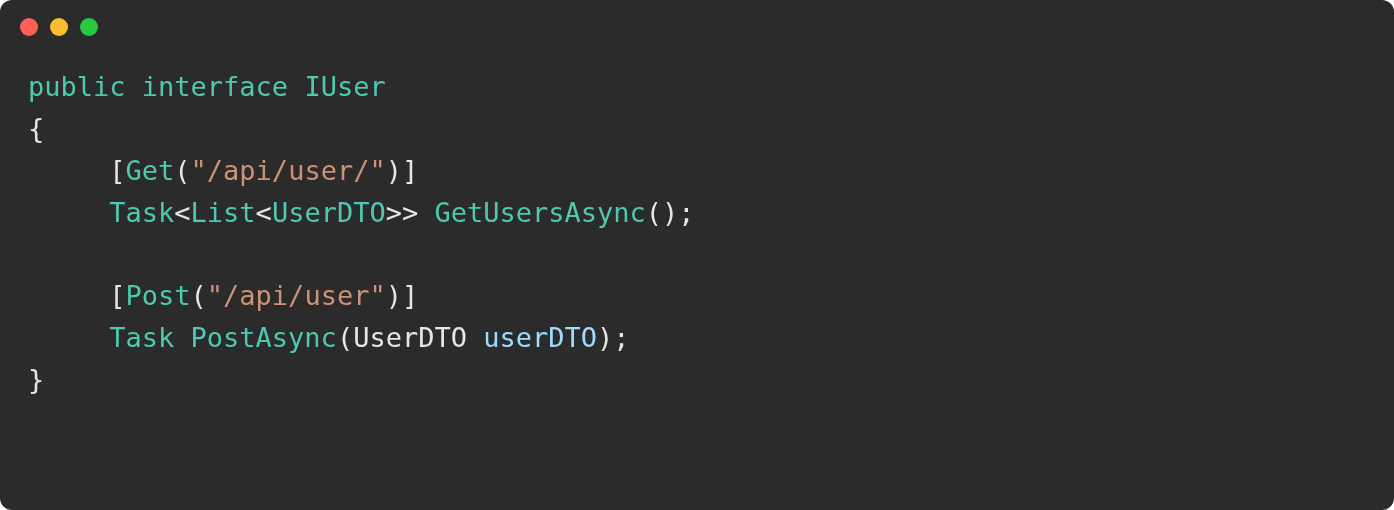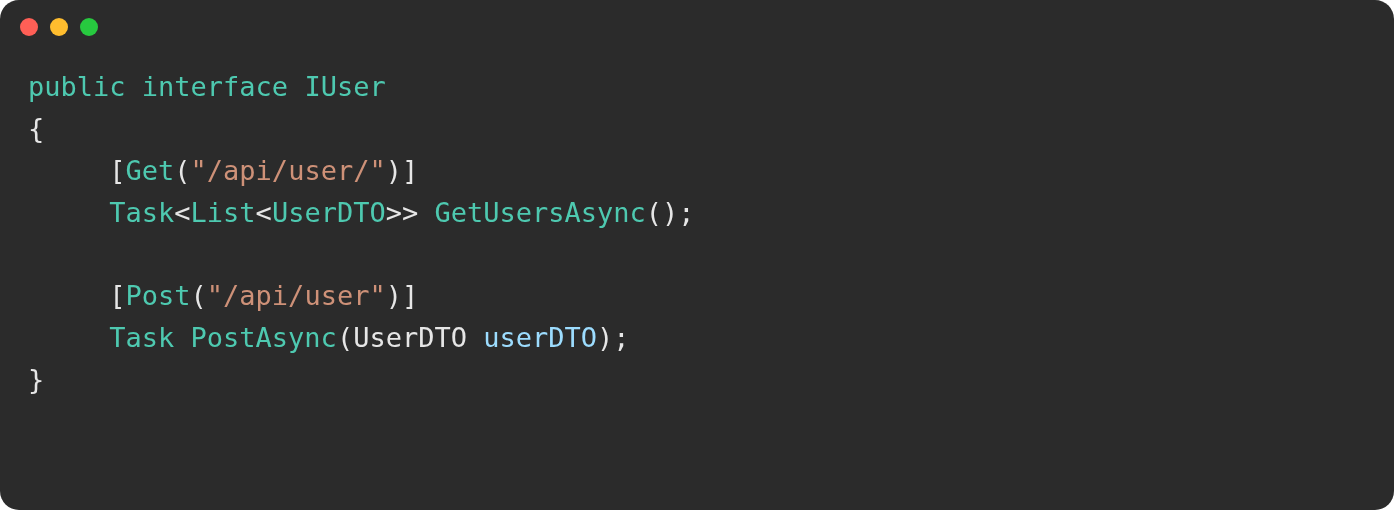--- a/index.html
+++ b/index.html
@@ -9,21 +9,21 @@
     }
     body {
       background: #ffffff;
       padding: 0;
       width: 1394px;
       height: 510px;
       overflow: hidden;
     }
     .window {
       background: #2b2b2b;
-      border-radius: 19px;
+      border-radius: 12px;
       width: 100%;
       height: 100%;
       overflow: hidden;
       display: flex;
       flex-direction: column;
     }
     .titlebar {
       display: flex;
       align-items: center;
       padding: 18px 20px 0 20px;

